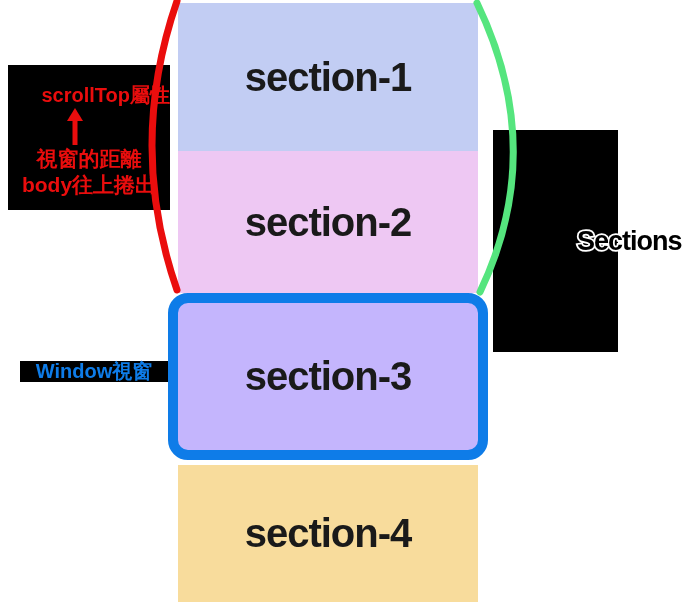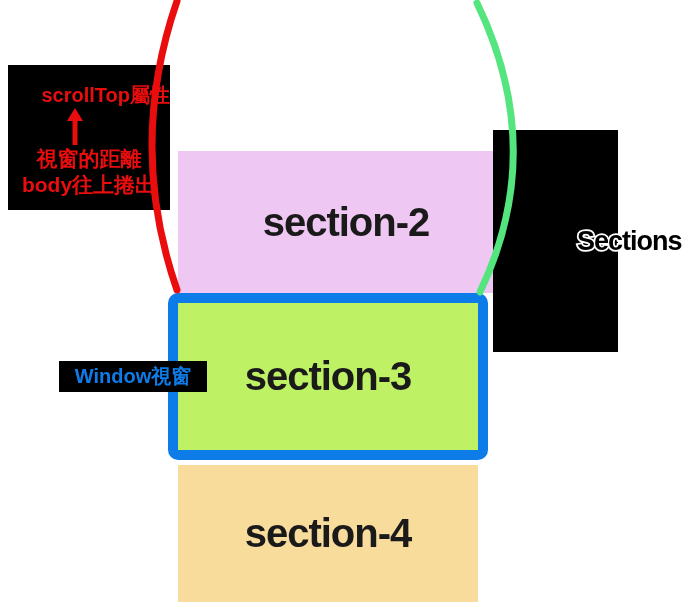--- a/index.html
+++ b/index.html
@@ -17,21 +17,21 @@
     width: 300px;
     display: flex;
     align-items: center;
     justify-content: center;
     font-size: 40px;
     font-weight: 700;
     letter-spacing: -1px;
     color: #1a1a1a;
   }
   #section-1 { top: 3px;   height: 148px; }
-  #section-2 { top: 151px; height: 142px; padding-left: 18px; }
+  #section-2 { top: 151px; height: 142px; }
   #section-4 { top: 465px; height: 137px; }
   #section-3 {
     left: 168px;
     top: 293px;
     width: 320px;
     height: 167px;
     box-sizing: border-box;
     border: 10px solid #0e7ce8;
     border-radius: 10px;
   }
@@ -61,26 +61,25 @@
     top: 81px;
     left: 0;
     width: 100%;
     font-size: 21px;
     line-height: 26px;
   }
   #window-box {
     left: 20px;
     top: 361px;
     width: 148px;
-    height: 31px;
+    height: 21px;
     display: flex;
     align-items: center;
     justify-content: center;
     font-size: 20px;
-    margin-left: 39px;
   }
   #sections-box {
     left: 493px;
     top: 130px;
     width: 125px;
     height: 222px;
   }
   #overlay {
     position: absolute;
     left: 0; top: 0;
@@ -95,26 +94,29 @@
     font-weight: 700;
     letter-spacing: -1px;
     paint-order: stroke;
   }
 </style>
 </head>
 <body>
 
 <div id="stage">
 
+  <div class="section" id="section-1" style="background-color: rgb(194, 205, 243);">
+    <span>section-1</span>
+  </div>
 
   <div class="section" id="section-2" style="background-color: rgb(238, 200, 243);">
     <span>section-2</span>
   </div>
 
-  <div class="section" id="section-3" style="background-color: #bef264;">
+  <div class="section" id="section-3" style="background-color: #c4b5fd; border-radius: 20px;">
     <span>section-3</span>
   </div>
 
   <div class="section" id="section-4" style="background-color: rgb(248, 220, 156); align-items: center;">
     <span>section-4</span>
   </div>
 
   <div class="label-box" id="scrolltop-box" style="color: rgb(234, 13, 13);">
     <div id="scrolltop-title">scrollTop屬性</div>
     <div id="scrolltop-lines">

